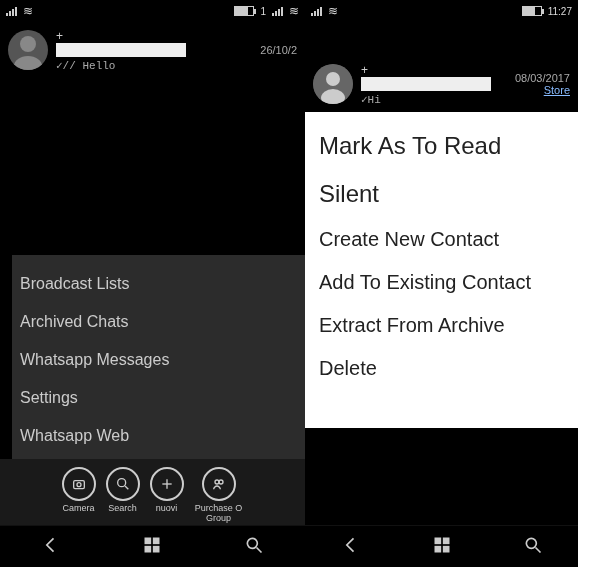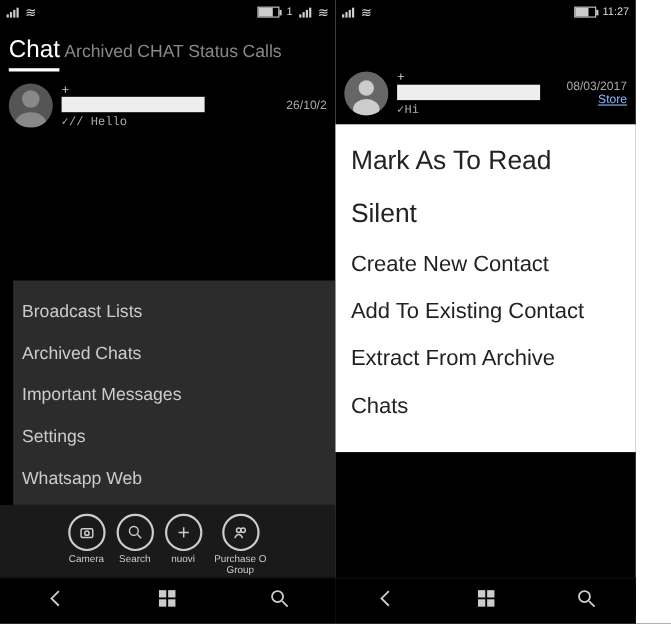--- a/index.html
+++ b/index.html
@@ -39,21 +39,21 @@
 .bottombar { background:#1a1a1a; padding:8px 4px 2px; }
 .bb-icons { display:flex; justify-content:center; gap:10px; }
 .bb-btn { display:flex; flex-direction:column; align-items:center; font-size:9px; color:#ccc; }
 .bb-circle { width:34px; height:34px; border:2px solid #ccc; border-radius:50%; display:flex; align-items:center; justify-content:center; margin-bottom:2px; }
 .bb-circle svg { width:16px; height:16px; stroke:#ccc; fill:none; stroke-width:2; }
 
 .navbar { height:42px; display:flex; justify-content:space-around; align-items:center; background:#000; border-top:1px solid #111; }
 .nav-icon svg { width:20px; height:20px; fill:#ccc; }
 
 .store-link { font-size:11px; color:#88bbff; text-decoration:underline; }
-.ctx-menu { background:#fff; color:#222; padding:10px 0 20px; font-family:"Segoe UI Light","Segoe UI",Arial,sans-serif; }
+.ctx-menu { background:#fff; color:#222; padding:10px 0 38px; font-family:"Segoe UI Light","Segoe UI",Arial,sans-serif; }
 .ctx-item { padding:10px 14px; font-size:20px; }
 .ctx-item.big { font-size:24px; font-weight:300; }
 </style>
 </head>
 <body>
 
 <div class="phone left">
   <div class="statusbar">
     <div class="status-left">
       <div class="signal">
@@ -72,27 +72,20 @@
       <div class="signal">
           <span></span>
           <span></span>
           <span></span>
           <span></span>
         </div>
       <span class="wifi"></span>
     </div>
   </div>
 
-  <div class="tabs">
-    <span class="tab active">Chat</span>
-    <span class="tab sub">Archived</span>
-    <span class="tab sub">CHAT</span>
-    <span class="tab sub">Status</span>
-    <span class="tab sub">Calls</span>
-  </div>
 
   <div class="chatrow">
     <div class="avatar">
       <svg viewBox="0 0 40 40">
           <circle cx="20" cy="14" r="8" fill="#888"></circle>
           <ellipse cx="20" cy="36" rx="14" ry="10" fill="#888"></ellipse>
         </svg>
     </div>
     <div class="chat-main">
       <span style="color:#ccc;font-size:12px">+</span>
@@ -100,21 +93,21 @@
       <div class="chat-prev">✓// Hello</div>
     </div>
     <div class="chat-date">26/10/2</div>
   </div>
 
   <div class="spacer"></div>
 
   <div class="menu-panel">
     <div class="menu-item">Broadcast Lists</div>
     <div class="menu-item">Archived Chats</div>
-    <div class="menu-item">Important Messages</div>
+    <div class="menu-item">Whatsapp Messages</div>
     <div class="menu-item">Settings</div>
     <div class="menu-item">Whatsapp Web</div>
   </div>
 
   <div class="bottombar">
     <div class="bb-icons">
       <div class="bb-btn">
         <div class="bb-circle">
             <svg viewBox="0 0 24 24">
               <rect x="4" y="7" width="16" height="12" rx="2"></rect>
@@ -210,21 +203,21 @@
       <div class="store-link">Store</div>
     </div>
   </div>
 
   <div class="ctx-menu">
     <div class="ctx-item big">Mark As To Read</div>
     <div class="ctx-item big">Silent</div>
     <div class="ctx-item">Create New Contact</div>
     <div class="ctx-item">Add To Existing Contact</div>
     <div class="ctx-item">Extract From Archive</div>
-    <div class="ctx-item">Chats</div>
+    <div class="ctx-item">Delete</div>
   </div>
 
   <div class="spacer"></div>
 
   <div class="navbar">
     <div class="nav-icon"><svg viewBox="0 0 24 24">
           <path d="M15 4l-8 8 8 8" fill="none" stroke="#ccc" stroke-width="2"></path>
         </svg></div>
     <div class="nav-icon"><svg viewBox="0 0 24 24">
           <rect x="3" y="3" width="8" height="8"></rect>

